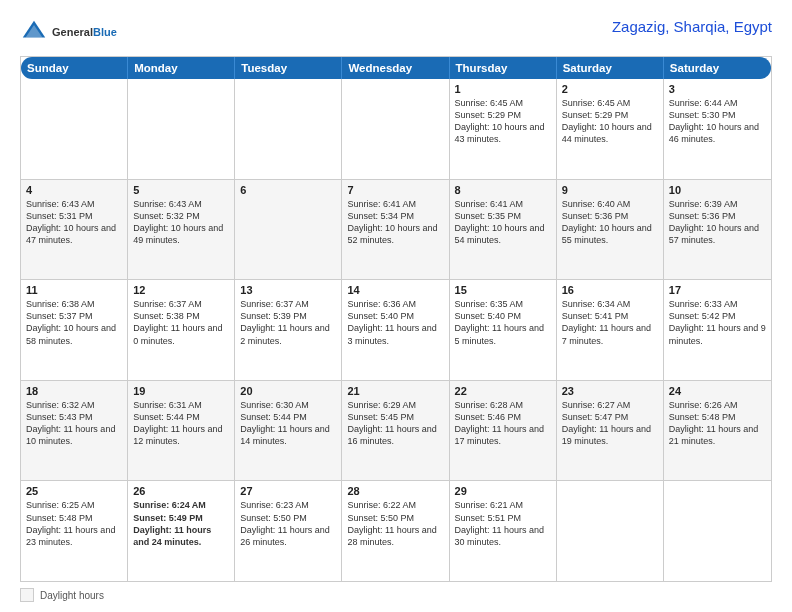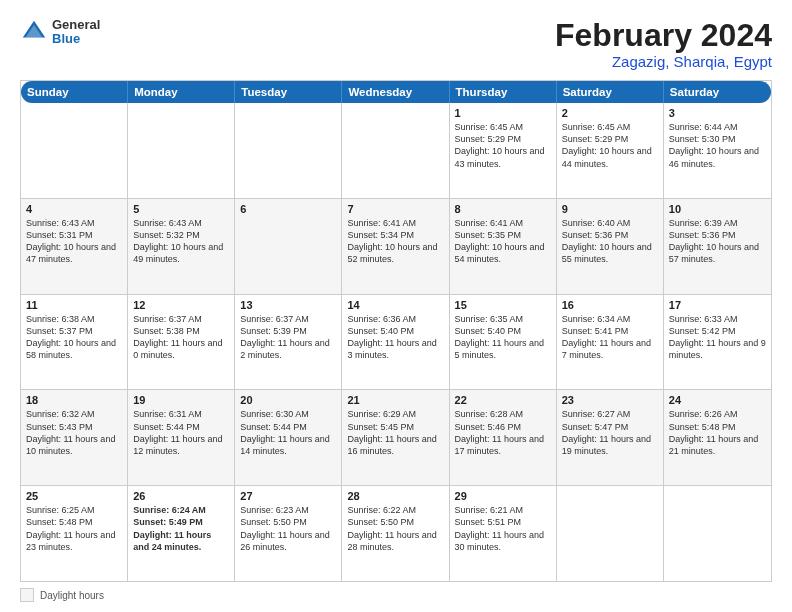--- a/index.html
+++ b/index.html
@@ -23,22 +23,22 @@
       align-items: flex-start;
       margin-bottom: 10px;
     }
     .logo {
       display: flex;
       align-items: center;
       gap: 4px;
     }
     .logo-text {
       display: flex;
-      flex-direction: column;
-      font-size: 13px;
+      flex-direction: row;
+      font-size: 11px;
       font-weight: bold;
       line-height: 1.1;
     }
     .logo-text .general { color: #333; }
     .logo-text .blue { color: #1a6bb5; }
     .logo-icon {
       width: 28px;
       height: 28px;
     }
     .title-block {
@@ -137,21 +137,20 @@
       <svg class="logo-icon" viewBox="0 0 40 40">
         <polygon points="20,4 36,28 4,28" fill="#1a6bb5"></polygon>
         <polygon points="20,10 32,28 8,28" fill="#fff" opacity="0.3"></polygon>
       </svg>
       <div class="logo-text">
         <span class="general">General</span>
         <span class="blue">Blue</span>
       </div>
     </div>
     <div class="title-block">
-      <h1>February 2024</h1>
       <h2>Zagazig, Sharqia, Egypt</h2>
     </div>
   </div>
 
   <div class="calendar">
     <div class="cal-header">
       <div class="cal-header-cell">Sunday</div>
       <div class="cal-header-cell">Monday</div>
       <div class="cal-header-cell">Tuesday</div>
       <div class="cal-header-cell">Wednesday</div>

